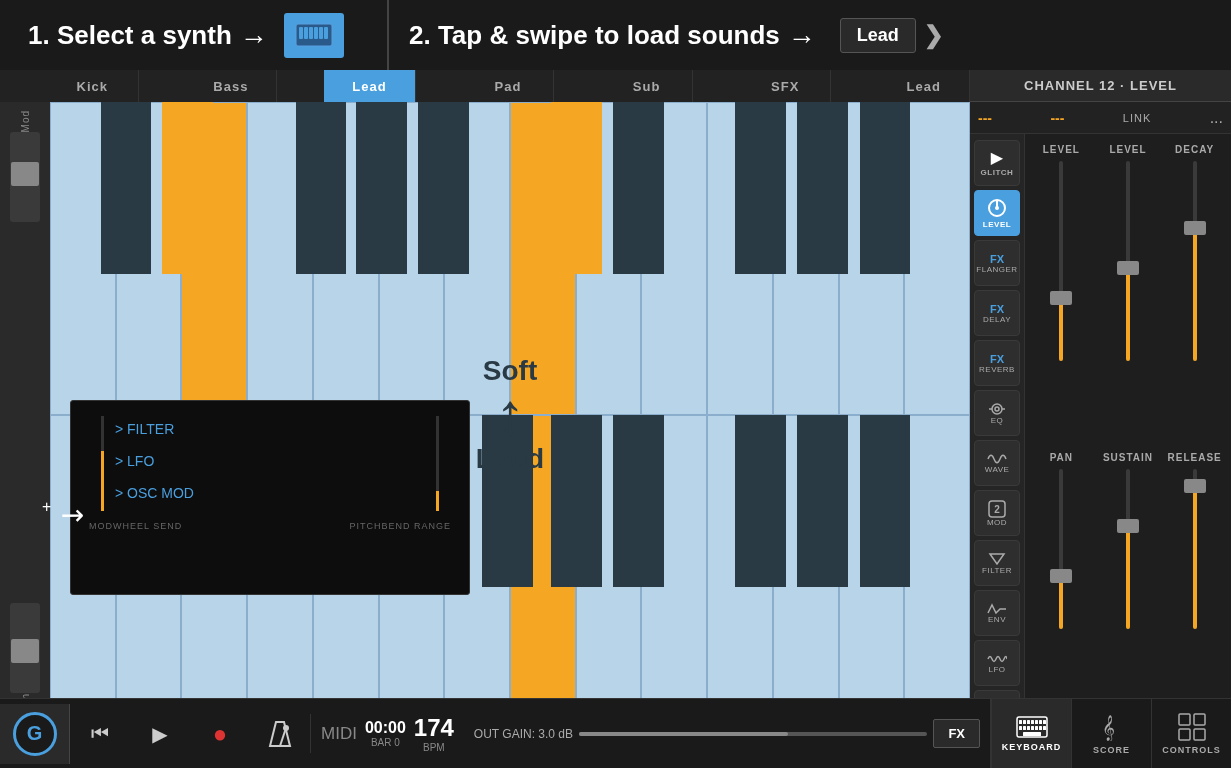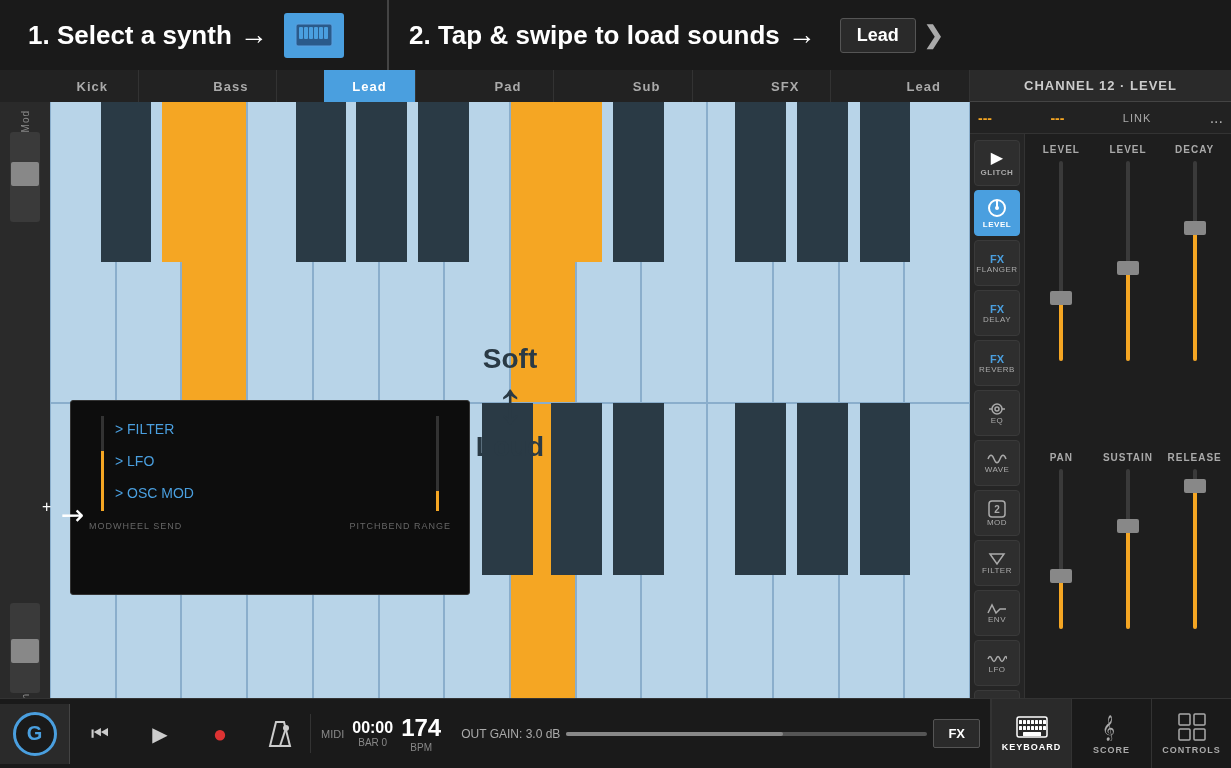--- a/index.html
+++ b/index.html
@@ -112,21 +112,21 @@
       font-size: 13px;
       font-weight: bold;
       letter-spacing: 1px;
       border-bottom: 1px solid #444;
       z-index: 10;
     }
 
     
     #keyboard-area {
       position: absolute;
-      top: 90px; left: 0;
+      top: 102px; left: 0;
       width: 970px;
       height: 626px;
       background: #b8d4e8;
       overflow: hidden;
     }
 
     
     #left-controls {
       position: absolute;
       top: 102px; left: 0;
@@ -406,21 +406,21 @@
       font-weight: bold;
     }
 
     #midi-section {
       display: flex;
       align-items: center;
       gap: 8px;
       padding: 0 10px;
       border-left: 1px solid #333;
     }
-    .midi-label { color: #888; font-size: 11px; }
+    .midi-label { color: #888; font-size: 17px; }
     .bpm-display {
       display: flex;
       flex-direction: column;
       align-items: center;
     }
     .bpm-time { color: white; font-size: 16px; font-weight: bold; }
     .bpm-sub { color: #888; font-size: 10px; }
     .bpm-val { color: white; font-size: 24px; font-weight: bold; }
     .bpm-label { color: #888; font-size: 10px; }
 

